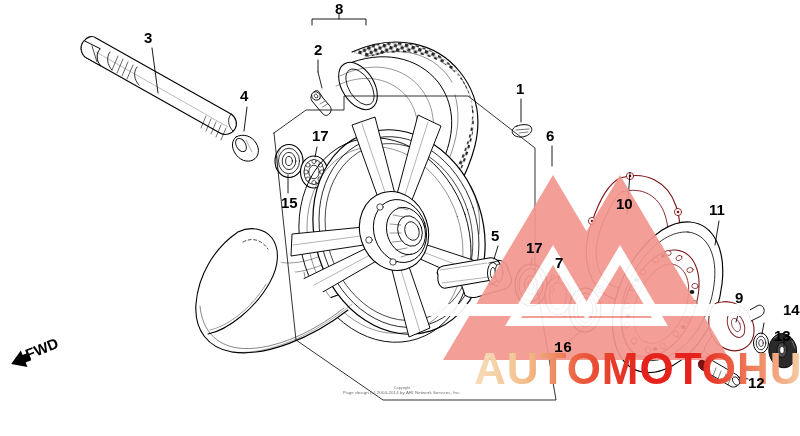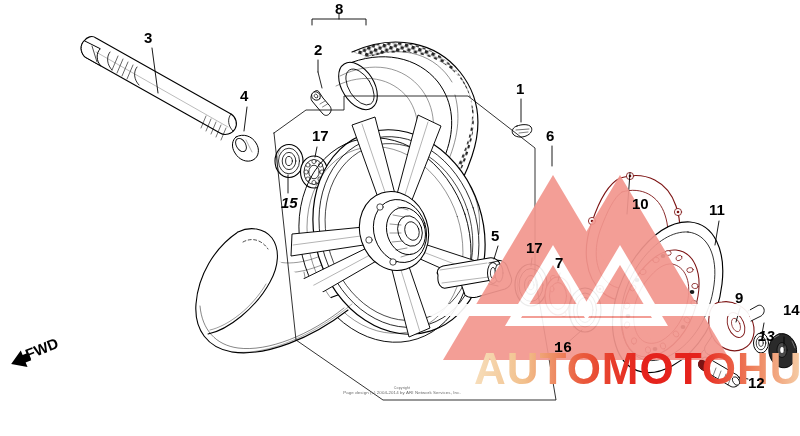--- a/index.html
+++ b/index.html
@@ -510,26 +510,26 @@
 
   <div class="callout-num" style="left:516px; top:81px;">1</div>
   <div class="callout-num" style="left:314px; top:42px;">2</div>
   <div class="callout-num" style="left:144px; top:30px;">3</div>
   <div class="callout-num" style="left:240px; top:88px;">4</div>
   <div class="callout-num" style="left:491px; top:228px;">5</div>
   <div class="callout-num" style="left:546px; top:128px;">6</div>
   <div class="callout-num" style="left:555px; top:255px;">7</div>
   <div class="callout-num" style="left:335px; top:1px;">8</div>
   <div class="callout-num" style="left:735px; top:290px;">9</div>
-  <div class="callout-num" style="left:616px; top:196px;margin-left:16px;">10</div>
+  <div class="callout-num" style="left:616px; top:196px;">10</div>
   <div class="callout-num" style="left:709px; top:202px;text-align:right;">11</div>
   <div class="callout-num" style="left:748px; top:375px;">12</div>
-  <div class="callout-num" style="left:758px; top:328px;font-style:italic;">13</div>
+  <div class="callout-num" style="left:774px; top:328px;">13</div>
   <div class="callout-num" style="left:755px; top:302px;margin-left:28px;">14</div>
-  <div class="callout-num" style="left:281px; top:195px;font-style:italic;">15</div>
+  <div class="callout-num" style="left:281px; top:195px;">15</div>
   <div class="callout-num" style="left:554px; top:341px;font-family:Liberation Mono, monospace;">16</div>
   <div class="callout-num" style="left:312px; top:128px;">17</div>
   <div class="callout-num" style="left:526px; top:240px;">17</div>
 
   <svg id="fwd-label" viewBox="0 0 70 40">
     <g transform="rotate(-22 18 22)">
       <polygon points="2,22 16,13 16,18 22,18 22,26 16,26 16,31" fill="#000"></polygon>
     </g>
     <text x="20" y="24" transform="rotate(-22 20 24)" font-family="'Liberation Sans', sans-serif" font-size="15" font-weight="bold" fill="#000">FWD</text>
   </svg>

